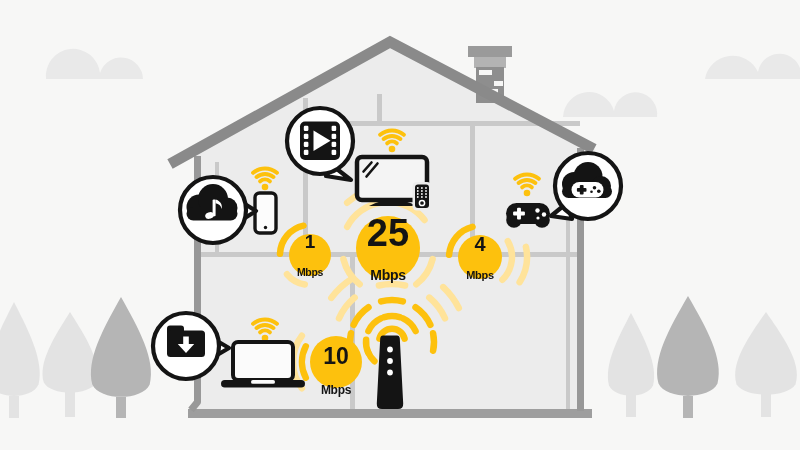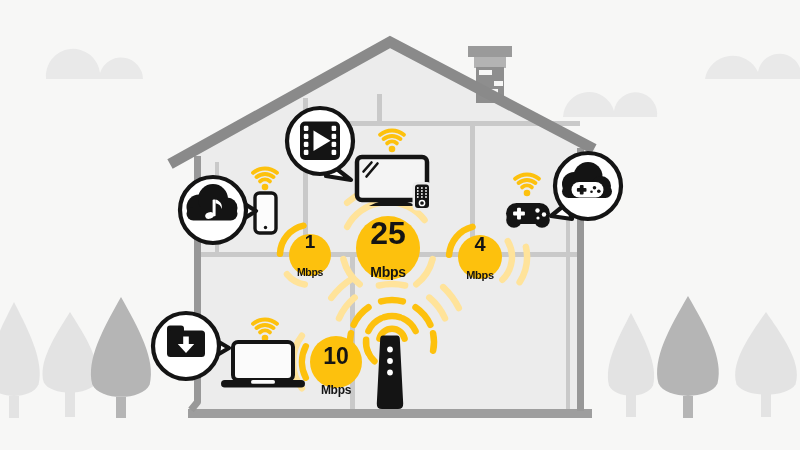--- a/index.html
+++ b/index.html
@@ -14,21 +14,21 @@
     position:absolute;border-radius:50%;
     background:#FDC10D;color:#141414;
     display:flex;flex-direction:column;align-items:center;justify-content:center;
     text-align:center;line-height:1;font-weight:700;
   }
   .badge .val{display:block;}
   .badge .unit{display:block;letter-spacing:-0.3px;margin-top:16px;}
   .badge-1 {left:289px;top:234px;width:42px;height:42px;}
   .badge-1 .val{font-size:19px;} .badge-1 .unit{font-size:10.5px;}
   .badge-25{left:356px;top:216px;width:64px;height:64px;}
-  .badge-25 .val{font-size:32px;} .badge-25 .unit{font-size:14px;}
+  .badge-25 .val{font-size:38px;} .badge-25 .unit{font-size:14px;}
   .badge-4 {left:458px;top:235px;width:44px;height:44px;}
   .badge-4 .val{font-size:20px;} .badge-4 .unit{font-size:11px;}
   .badge-10{left:310px;top:336px;width:52px;height:52px;}
   .badge-10 .val{font-size:23px;margin-top:16px;} .badge-10 .unit{font-size:12px;}
 </style>
 </head>
 <body>
 
 <div class="stage">
 <svg width="800" height="450" viewBox="0 0 800 450">

